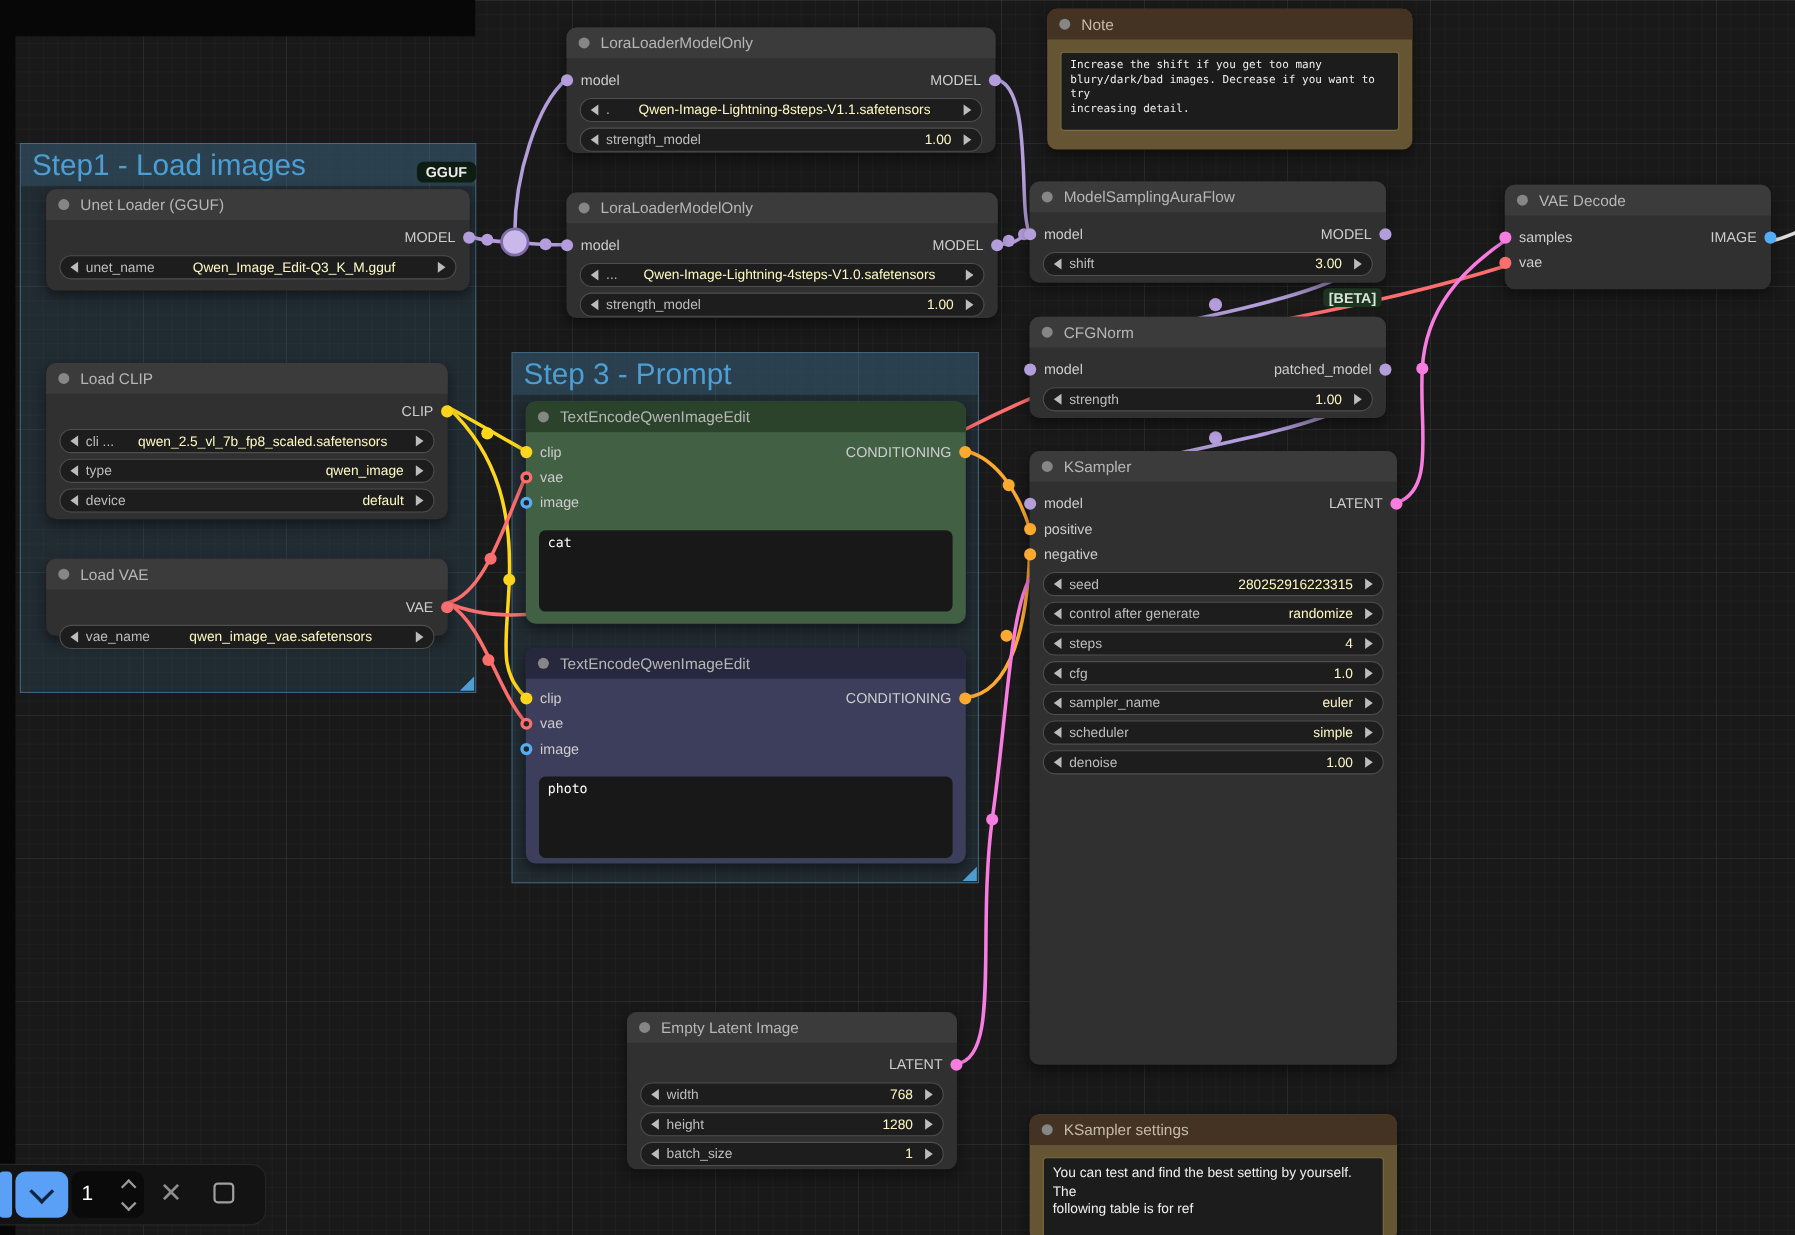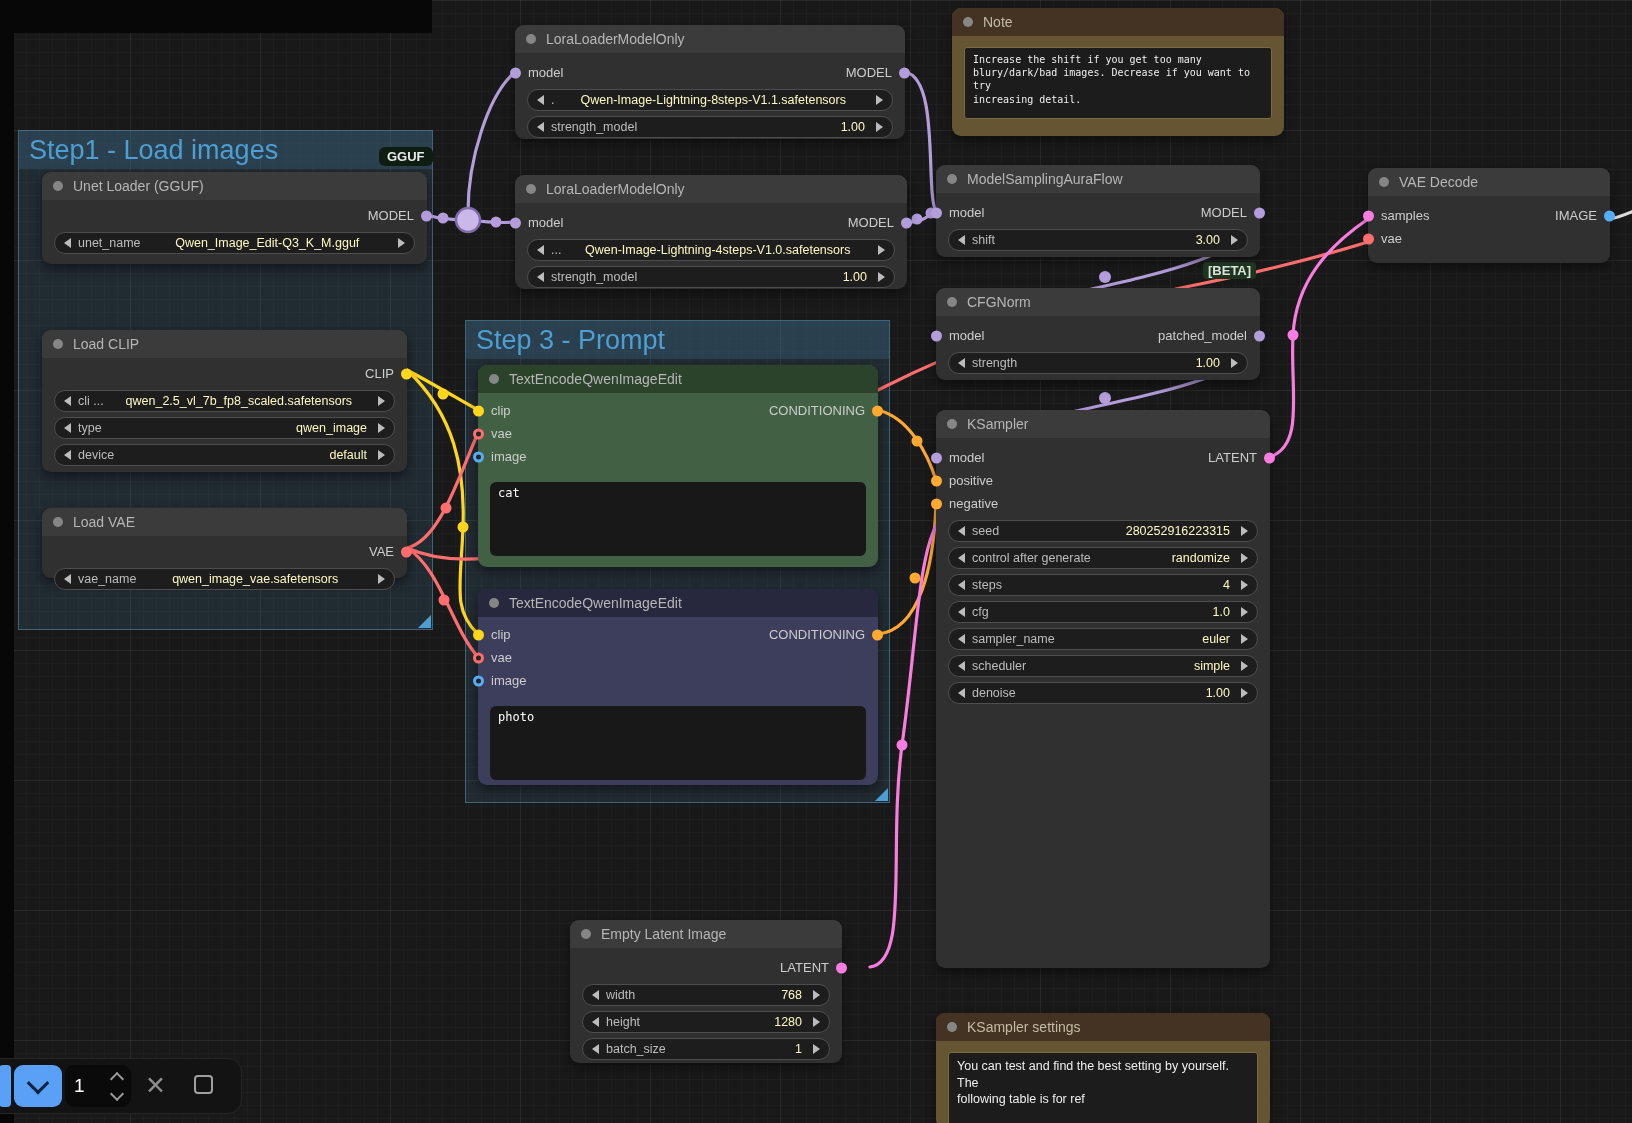--- a/index.html
+++ b/index.html
@@ -426,21 +426,21 @@
       </div>
       <div class="widget">
         <span class="arr arr-l"></span>
         <span class="wname">denoise</span>
         <span class="wvalue">1.00</span>
         <span class="arr arr-r"></span>
       </div>
     </div>
   </div>
 
-  <div class="node" style="left:570px;top:920px;width:272px;height:143px;">
+  <div class="node" style="left:570px;top:920px;width:300px;height:143px;">
     <div class="nheader">
       <span class="cdot"></span>
       <span>Empty Latent Image</span>
     </div>
     <div class="nbody" style="padding-top:8px;">
       <div class="srow">
         <span class="out">LATENT</span>
         <span class="dot outd" style="--c:#F97CE0;"></span>
       </div>
       <div class="widget">

